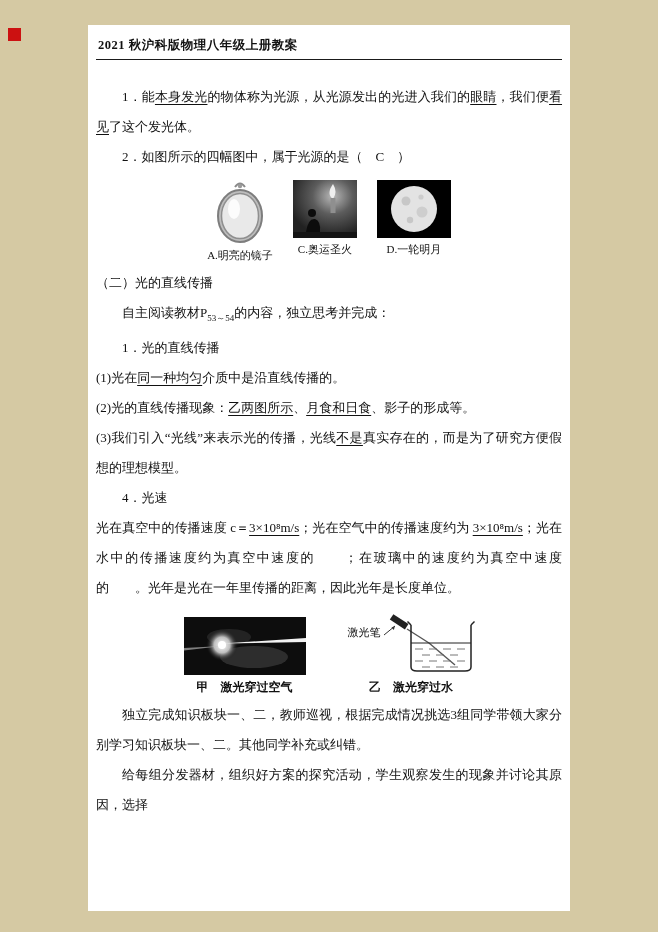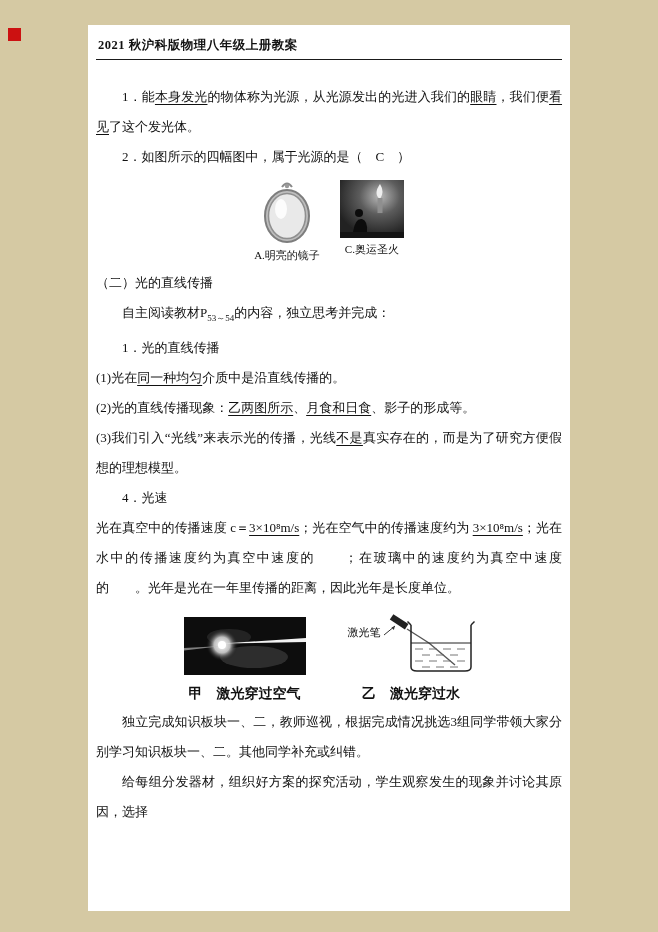--- a/index.html
+++ b/index.html
@@ -45,21 +45,21 @@
   .fig svg{display:block;}
   .fig-caption{
     font-size:11px;line-height:18px;margin-top:2px;white-space:nowrap;
   }
   
   .laser-row{
     display:flex;justify-content:center;align-items:flex-end;
     gap:42px;margin:10px 0 4px 0;
   }
   .laser-fig{display:flex;flex-direction:column;align-items:center;}
-  .laser-caption{font-size:14px;font-weight:bold;line-height:18px;margin-top:10px;white-space:nowrap;}
+  .laser-caption{font-size:12px;font-weight:bold;line-height:18px;margin-top:3px;white-space:nowrap;}
   .laser-water-wrap{display:flex;align-items:flex-start;text-align:center;}
   .laser-label{
     font-size:11px;line-height:14px;position:relative;top:12px;margin-right:2px;white-space:nowrap;
   }
 </style>
 </head>
 <body>
 
 <div class="canvas">
   <div class="corner-marker"></div>
@@ -101,20 +101,31 @@
             <rect width="64" height="58" fill="url(#flameGlow)"></rect>
             <path d="M40 4 q5 8 0 15 q-7 -5 0 -15" fill="#efefef"></path>
             <rect x="37.5" y="18" width="5" height="15" fill="#8f8f8f"></rect>
             <circle cx="19" cy="33" r="4" fill="#0c0c0c"></circle>
             <path d="M13 52 q2 -14 9 -13 q6 2 5 13 z" fill="#0c0c0c"></path>
             <rect x="0" y="52" width="64" height="6" fill="#141414"></rect>
           </svg>
           <div class="fig-caption">C.奥运圣火</div>
         </div>
 
+        <div class="fig">
+          <svg width="74" height="58" viewBox="0 0 74 58">
+            <rect width="74" height="58" fill="#000000"></rect>
+            <circle cx="37" cy="29" r="23" fill="#e3e3e3"></circle>
+            <circle cx="29" cy="21" r="4.5" fill="#c7c7c7"></circle>
+            <circle cx="45" cy="32" r="5.5" fill="#cecece"></circle>
+            <circle cx="33" cy="40" r="3.2" fill="#c7c7c7"></circle>
+            <circle cx="44" cy="17" r="2.6" fill="#cccccc"></circle>
+          </svg>
+          <div class="fig-caption">D.一轮明月</div>
+        </div>
 
       </div>
 
       <p class="para"><span>（二）光的直线传播</span></p>
 
       <p class="para indent"><span>自主阅读教材P</span><span class="sub">53～54</span><span>的内容，独立思考并完成：</span></p>
 
       <p class="para indent"><span>1．光的直线传播</span></p>
 
       <p class="para"><span>(1)光在</span><span class="u">同一种均匀</span><span>介质中是沿直线传播的。</span></p>

